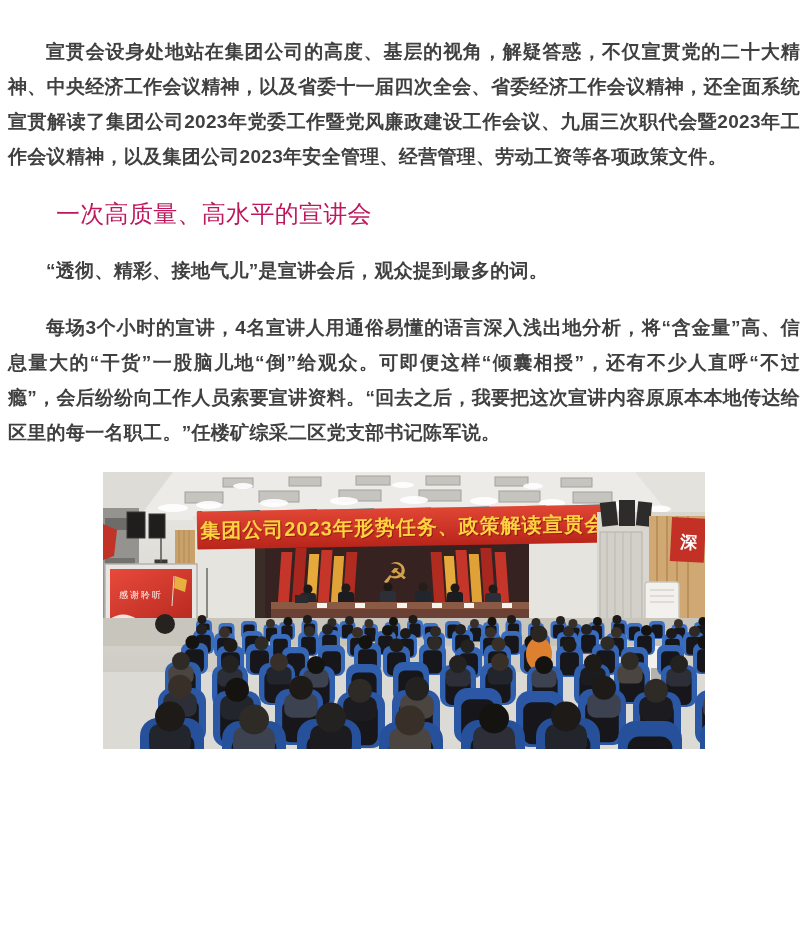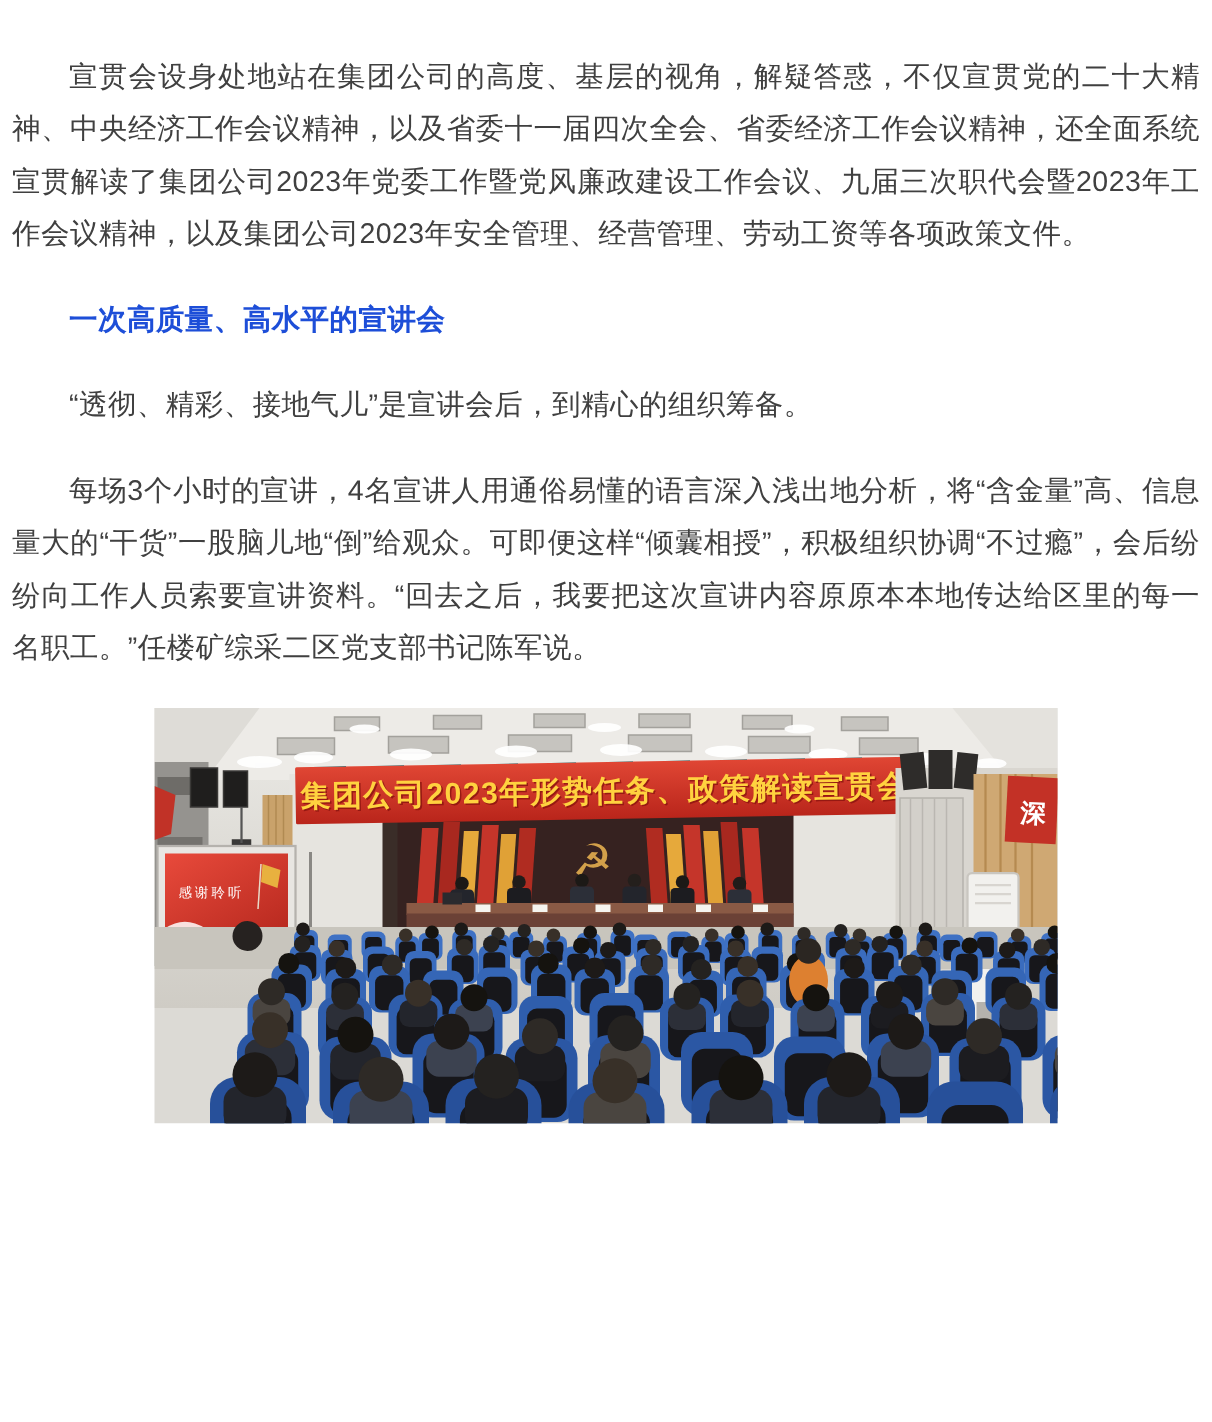--- a/index.html
+++ b/index.html
@@ -1,37 +1,37 @@
 <!DOCTYPE html>
 <html lang="zh"><head>
 <meta charset="utf-8">
 <style>
   html,body{margin:0;padding:0;background:#fff;}
   body{width:808px;font-family:"Liberation Sans",sans-serif;}
   .article{padding:12px 8px 0 8px;}
   .article p{
     font-size:19px;line-height:35px;color:#404040;margin:22px 0;
-    text-align:justify;text-indent:2em;letter-spacing:.3px;
+    text-align:justify;text-indent:2em;letter-spacing:.3px;font-weight:bold;
   }
   .article h3{
-    font-size:19px;line-height:35px;color:#1d4ed8;margin:22px 0;
-    font-weight:bold;text-indent:2em;letter-spacing:.3px;
+    font-size:24px;line-height:35px;color:#be185d;margin:22px 0;
+    font-weight:normal;text-indent:2em;letter-spacing:.3px;
   }
   .photo-wrap{text-align:center;margin:22px 0 0 0;}
   .photo-svg{display:inline-block;vertical-align:top;background:#dcdad5;}
   .svgtxt{font-family:"Liberation Sans",sans-serif;}
 </style>
 </head>
 <body>
 
 <div class="article">
   <p>宣贯会设身处地站在集团公司的高度、基层的视角，解疑答惑，不仅宣贯党的二十大精神、中央经济工作会议精神，以及省委十一届四次全会、省委经济工作会议精神，还全面系统宣贯解读了集团公司2023年党委工作暨党风廉政建设工作会议、九届三次职代会暨2023年工作会议精神，以及集团公司2023年安全管理、经营管理、劳动工资等各项政策文件。</p>
   <h3>一次高质量、高水平的宣讲会</h3>
-  <p>“透彻、精彩、接地气儿”是宣讲会后，到精心的组织筹备。</p>
-  <p>每场3个小时的宣讲，4名宣讲人用通俗易懂的语言深入浅出地分析，将“含金量”高、信息量大的“干货”一股脑儿地“倒”给观众。可即便这样“倾囊相授”，积极组织协调“不过瘾”，会后纷纷向工作人员索要宣讲资料。“回去之后，我要把这次宣讲内容原原本本地传达给区里的每一名职工。”任楼矿综采二区党支部书记陈军说。</p>
+  <p>“透彻、精彩、接地气儿”是宣讲会后，观众提到最多的词。</p>
+  <p>每场3个小时的宣讲，4名宣讲人用通俗易懂的语言深入浅出地分析，将“含金量”高、信息量大的“干货”一股脑儿地“倒”给观众。可即便这样“倾囊相授”，还有不少人直呼“不过瘾”，会后纷纷向工作人员索要宣讲资料。“回去之后，我要把这次宣讲内容原原本本地传达给区里的每一名职工。”任楼矿综采二区党支部书记陈军说。</p>
 
   <div class="photo-wrap">
     <svg class="photo-svg" id="photo-svg" width="602" height="277" viewBox="0 0 602 277" xmlns="http://www.w3.org/2000/svg">
       <defs>
         <linearGradient id="bannerGrad" x1="0" y1="0" x2="0" y2="1">
           <stop offset="0" stop-color="#e046343"></stop>
           <stop offset="0" stop-color="#e04634"></stop>
           <stop offset="1" stop-color="#b9251b"></stop>
         </linearGradient>
         <linearGradient id="slideGrad" x1="0" y1="0" x2="1" y2="1">

